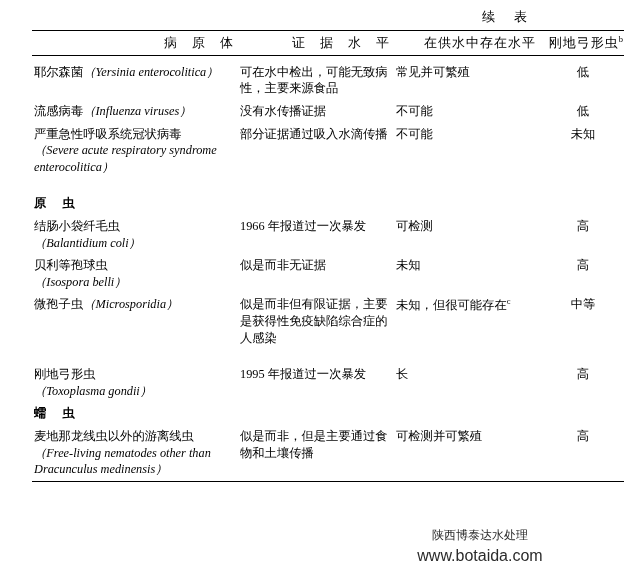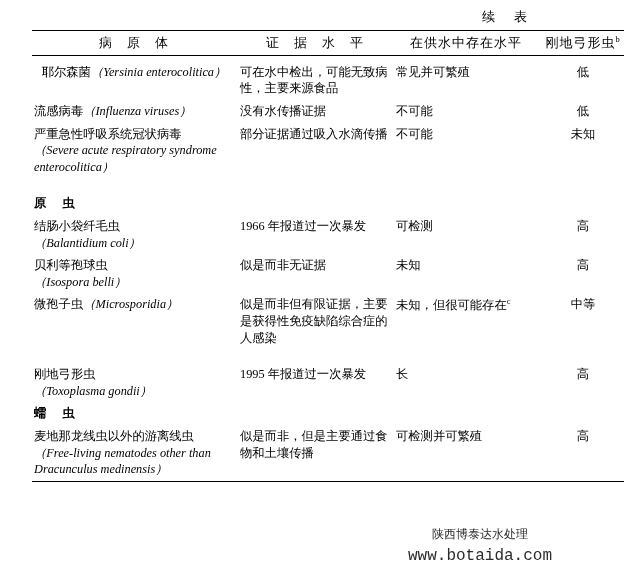--- a/index.html
+++ b/index.html
@@ -43,20 +43,21 @@
   thead th {
     font-weight: normal;
     text-align: center;
     padding-top: 5px;
     padding-bottom: 6px;
     font-size: 13px;
     letter-spacing: 1px;
   }
   .rule-top {
     border-top: 1.6px solid #000;
+    text-align: right;
   }
   .rule-mid {
     border-bottom: 0.9px solid #000;
   }
   .rule-bottom {
     border-bottom: 1.6px solid #000;
   }
   .col-a { width: 206px; }
   .col-b { width: 156px; }
   .col-c { width: 146px; }
@@ -75,21 +76,21 @@
   .ital { font-style: italic; }
   .sup { font-size: 8.5px; vertical-align: super; }
   .spacer-row td { height: 8px; padding: 0; }
 
   .watermark {
     position: absolute;
     right: 16px;
     bottom: 10px;
     width: 160px;
     text-align: center;
-    font-family: Liberation Mono, monospace;
+    font-family: Liberation Sans, sans-serif;
     font-size: 12px;
     color: #2b2b2b;
     background: rgba(255,255,255,0.55);
     line-height: 1.5;
   }
   .watermark .line2 { font-size: 16px; }
 </style>
 </head>
 <body>
 
@@ -108,21 +109,21 @@
       <tr>
         <th class="rule-top rule-mid">病　原　体</th>
         <th class="rule-top rule-mid">证　据　水　平</th>
         <th class="rule-top rule-mid">在供水中存在水平</th>
         <th class="rule-top rule-mid"><span>刚地弓形虫</span><span class="sup">b</span></th>
       </tr>
     </thead>
     <tbody>
 
       <tr>
-        <td class="c-a" style="padding-top:8px;text-align:center;"><span>耶尔森菌</span><span class="ital">（Yersinia enterocolitica）</span></td>
+        <td class="c-a" style="padding-top:8px;"><span>耶尔森菌</span><span class="ital">（Yersinia enterocolitica）</span></td>
         <td class="c-b" style="padding-top:8px;">可在水中检出，可能无致病性，主要来源食品</td>
         <td class="c-c" style="padding-top:8px;">常见并可繁殖</td>
         <td class="c-d" style="padding-top:8px;">低</td>
       </tr>
 
 
       <tr>
         <td class="c-a"><span>流感病毒</span><span class="ital">（Influenza viruses）</span></td>
         <td class="c-b">没有水传播证据</td>
         <td class="c-c">不可能</td>

